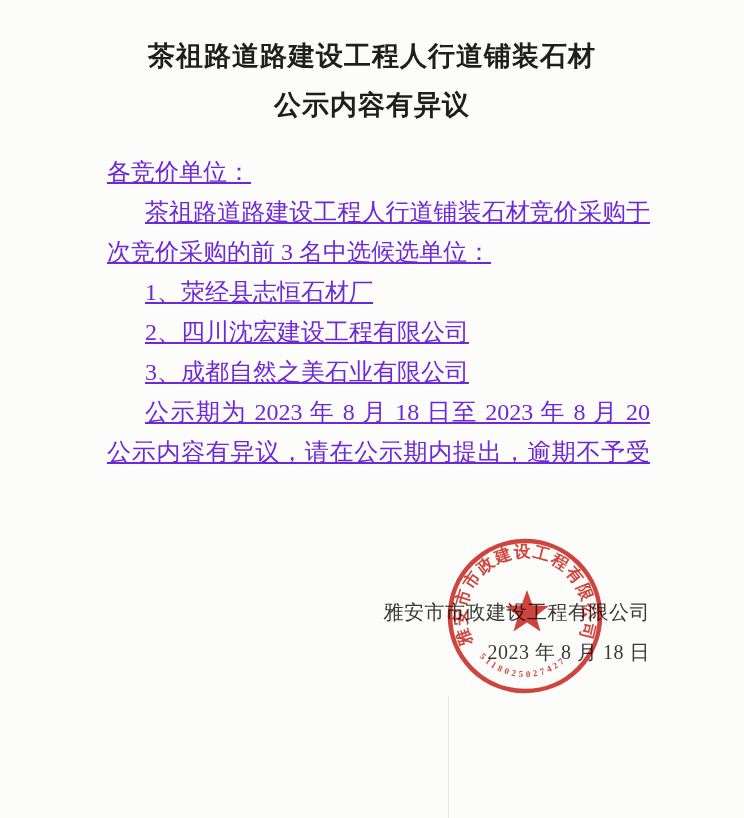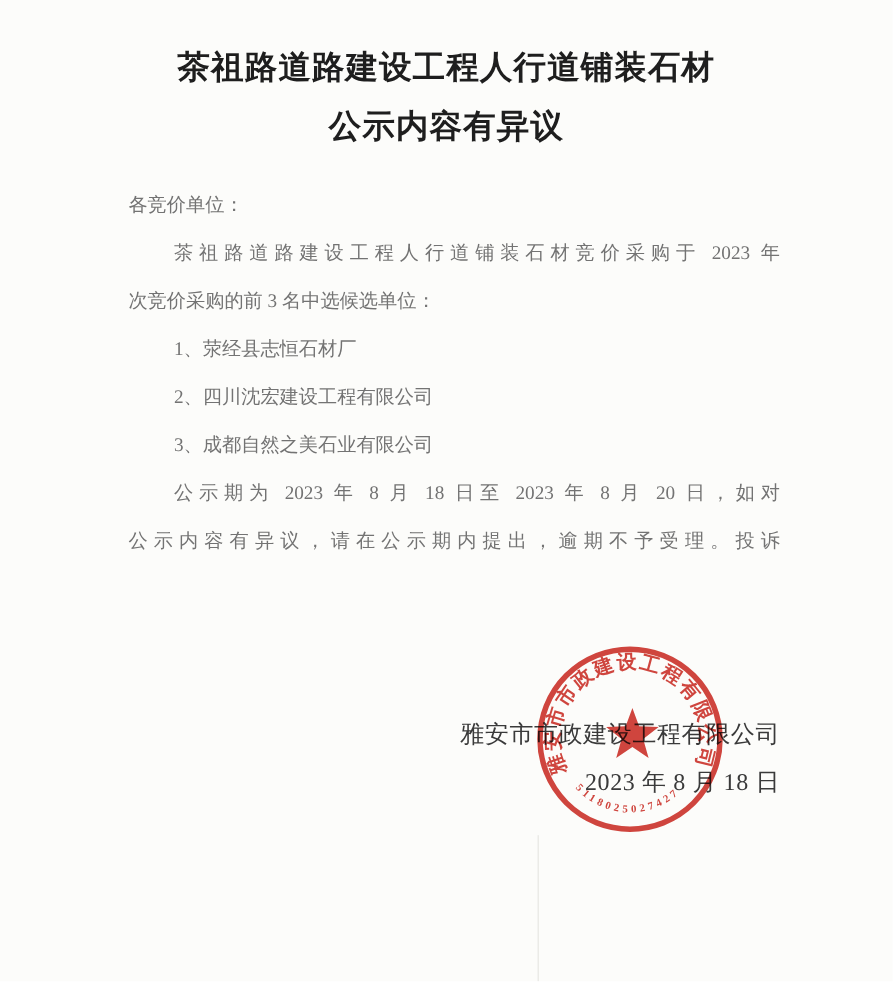--- a/index.html
+++ b/index.html
@@ -12,22 +12,23 @@
     color:#2f2f2f;
   }
   .doc-title {
     position:absolute; top:32px; left:0; width:744px;
     text-align:center;
     font-size:27px; font-weight:bold; line-height:49px;
     letter-spacing:1px; color:#1e1e1e;
   }
   .body-text {
     position:absolute; left:107px; top:152px; width:543px;
-    font-size:16px; line-height:40px; letter-spacing:0;
-    color:#737373;
+    font-size:24px; line-height:40px; letter-spacing:0;
+    color:#6d28d9;
+    text-decoration:underline;
   }
   .line { height:40px; overflow:hidden; }
   .indent { text-indent:38px; }
   .fill { text-align:justify; text-align-last:justify; }
   .signature {
     position:absolute; top:592px; right:94px;
     text-align:right; font-size:20px; line-height:40px;
     letter-spacing:0.5px; color:#3a3a3a;
   }
   .seal {

